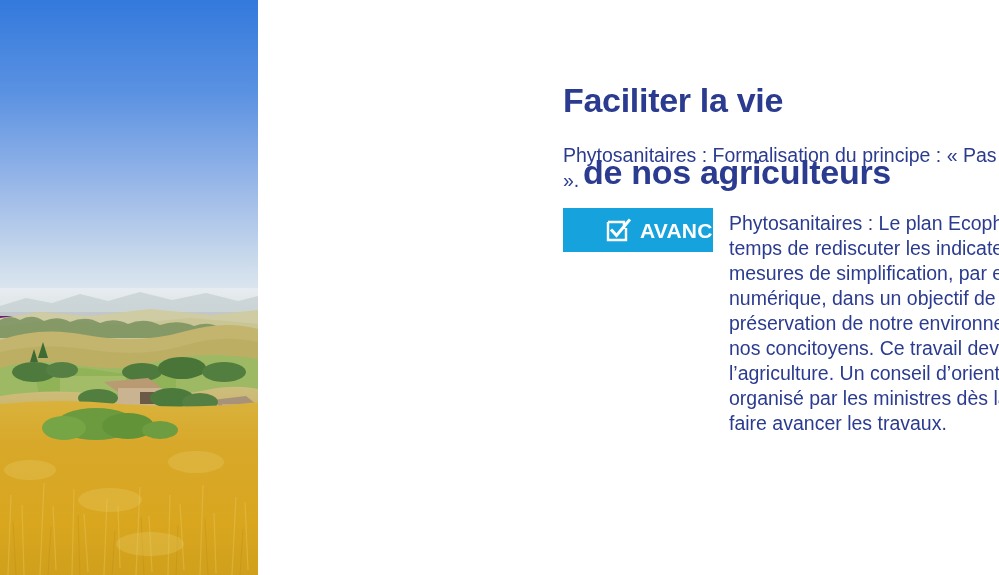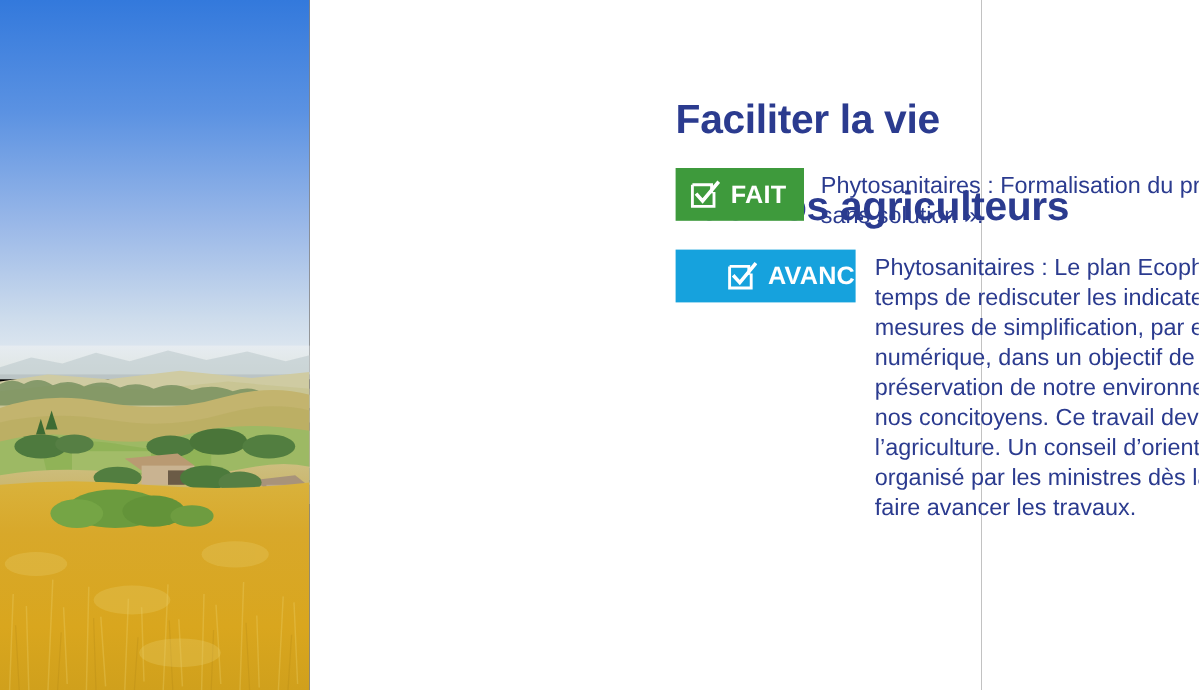--- a/index.html
+++ b/index.html
@@ -11,21 +11,21 @@
     width: 999px;
     height: 575px;
     overflow: hidden;
     font-family: "Liberation Sans", sans-serif;
   }
 
   .slide {
     position: relative;
     width: 818px;
     height: 575px;
-    background: #000000;
+    background: #701a75;
     display: flex;
   }
 
   
   .photo-panel {
     position: relative;
     width: 258px;
     height: 575px;
     overflow: hidden;
     flex: 0 0 258px;
@@ -230,27 +230,20 @@
   </div>
 
   <div class="content-panel">
 
     <h1 class="page-title">
       <span class="title-line-1">Faciliter la vie</span>
       <span class="title-line-2">de nos agriculteurs</span>
     </h1>
 
     <div class="entry entry-fait">
-      <div class="badge badge-fait">
-        <svg class="badge-icon" viewBox="0 0 26 26">
-          <path d="M3 5 H19 V12 M3 5 V23 H21 V11" fill="none" stroke="#ffffff" stroke-width="2.4"></path>
-          <path d="M7 13.5 L11.5 18.5 L24 3.5" fill="none" stroke="#ffffff" stroke-width="3" stroke-linecap="square"></path>
-        </svg>
-        <span class="badge-label">FAIT</span>
-      </div>
       <div class="entry-text">Phytosanitaires : Formalisation du principe : « Pas d’interdiction sans solution ».</div>
     </div>
 
     <div class="entry entry-avance">
       <div class="badge badge-avance">
         <svg class="badge-icon" viewBox="0 0 26 26">
           <path d="M3 5 H19 V12 M3 5 V23 H21 V11" fill="none" stroke="#ffffff" stroke-width="2.4"></path>
           <path d="M7 13.5 L11.5 18.5 L24 3.5" fill="none" stroke="#ffffff" stroke-width="3" stroke-linecap="square"></path>
         </svg>
         <span class="badge-label">AVANCÉ</span>

